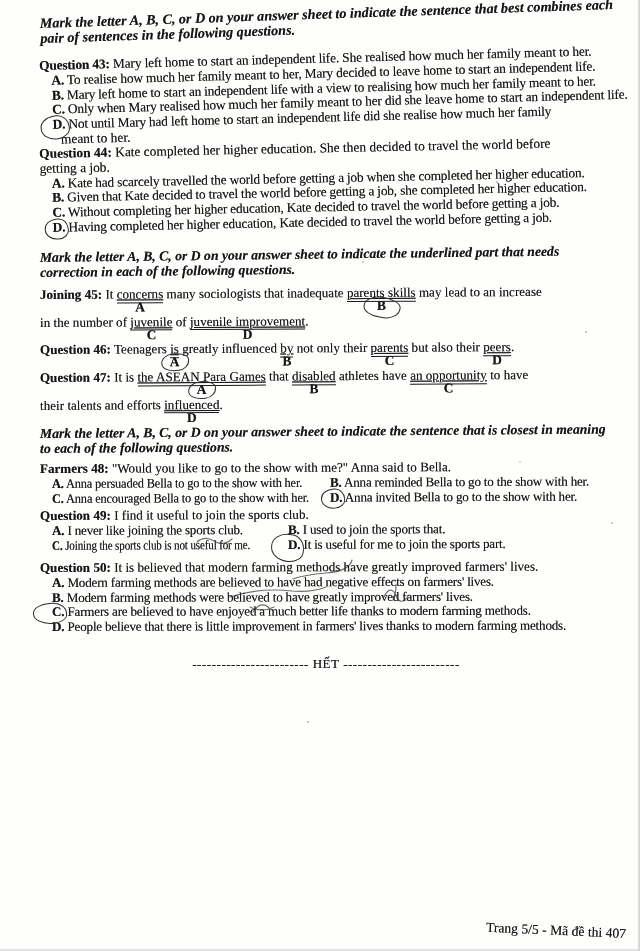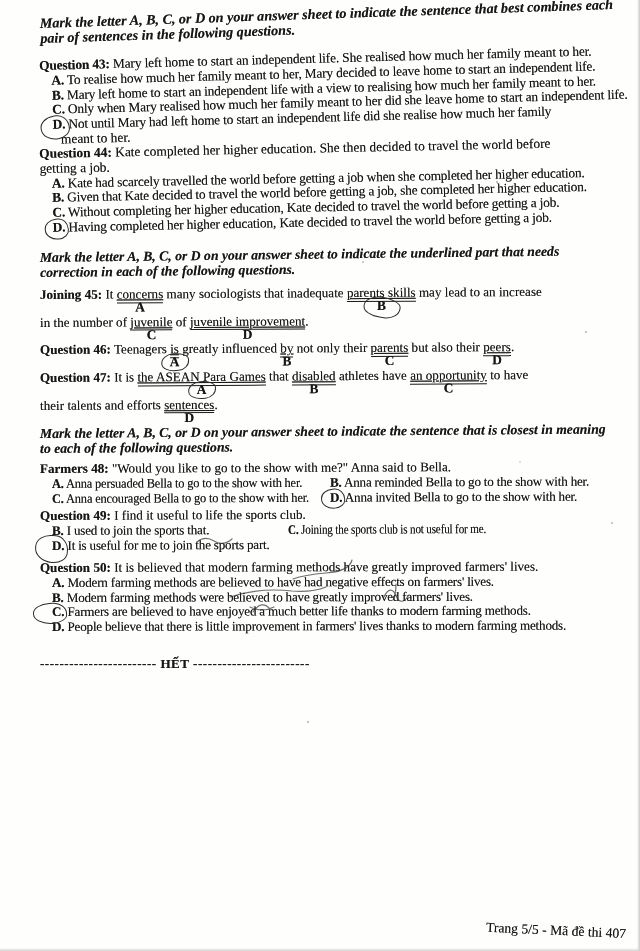--- a/index.html
+++ b/index.html
@@ -58,21 +58,21 @@
   .pen-q48::after{left:-9px;right:-3px;top:-2px;bottom:-3px;transform:rotate(-4deg);}
   .pen-q49::after{left:-17px;right:-4px;top:-4px;bottom:-9px;transform:rotate(6deg);border-width:1.7px;}
   .pen-q50::after{left:-19px;right:-3px;top:-2px;bottom:-4px;transform:rotate(-3deg);}
   
   .optgrid{display:grid;padding-left:12px;letter-spacing:-0.2px;}
   .g48{grid-template-columns:278px 1fr;}
   .g49{grid-template-columns:236px 1fr;}
   .opt2{white-space:nowrap;}
   .sx95{transform:scaleX(.95);transform-origin:0 50%;}
   .sx85{transform:scaleX(.85);transform-origin:0 50%;}
-  .het{font-weight:bold;margin-top:22px;letter-spacing:.5px;}
+  .het{font-weight:normal;text-align:center;margin-top:22px;letter-spacing:.5px;}
   .pagefoot{position:absolute;right:14px;bottom:9px;font-size:13.6px;
             transform:rotate(2.6deg);transform-origin:100% 50%;}
   .overlay{position:absolute;left:0;top:0;pointer-events:none;z-index:4;}
 </style>
 </head>
 <body>
 
 <div class="page">
   <div class="content">
 
@@ -108,41 +108,42 @@
       <div class="uline"><span class="qnum">Joining 45:</span> <span>It </span><span class="uw"><span class="u">concerns</span><span class="ulabel">A</span></span><span> many sociologists that inadequate </span><span class="uw"><span class="u">parents skills</span><span class="ulabel circ circ-wide">B</span></span><span> may lead to an increase</span></div>
       <div class="uline"><span>in the number of </span><span class="uw"><span class="u">juvenile</span><span class="ulabel">C</span></span><span> of </span><span class="uw"><span class="u">juvenile improvement</span><span class="ulabel">D</span></span><span>.</span></div>
     </div>
 
     <div class="q46 r5">
       <div class="uline"><span class="qnum">Question 46:</span> <span>Teenagers </span><span class="uw"><span class="u">is</span><span class="ulabel circ">A</span></span><span> greatly influenced </span><span class="uw"><span class="u">by</span><span class="ulabel">B</span></span><span> not only their </span><span class="uw"><span class="u">parents</span><span class="ulabel">C</span></span><span> but also their </span><span class="uw"><span class="u">peers</span><span class="ulabel">D</span></span><span>.</span></div>
     </div>
 
     <div class="q47 r5">
       <div class="uline"><span class="qnum">Question 47:</span> <span>It is </span><span class="uw"><span class="u">the ASEAN Para Games</span><span class="ulabel circ">A</span></span><span> that </span><span class="uw"><span class="u">disabled</span><span class="ulabel">B</span></span><span> athletes have </span><span class="uw"><span class="u">an opportunity</span><span class="ulabel">C</span></span><span> to have</span></div>
-      <div class="uline"><span>their talents and efforts </span><span class="uw"><span class="u">sentences</span><span class="ulabel">D</span></span><span>.</span></div>
+      <div class="uline"><span>their talents and efforts </span><span class="uw"><span class="u">influenced</span><span class="ulabel">D</span></span><span>.</span></div>
     </div>
 
     <div class="instr i3 r6">
       <div class="nowrap">Mark the letter A, B, C, or D on your answer sheet to indicate the sentence that is closest in meaning</div>
       <div class="nowrap">to each of the following questions.</div>
     </div>
 
     <div class="q48 r7">
       <div class="nowrap"><span class="qnum">Farmers 48:</span> <span>"Would you like to go to the show with me?" Anna said to Bella.</span></div>
       <div class="optgrid g48">
         <div class="opt2 sx95"><span class="letter">A.</span> <span>Anna persuaded Bella to go to the show with her.</span></div>
         <div class="opt2"><span class="letter">B.</span> <span>Anna reminded Bella to go to the show with her.</span></div>
         <div class="opt2 sx95"><span class="letter">C.</span> <span>Anna encouraged Bella to go to the show with her.</span></div>
         <div class="opt2"><span class="pen pen-q48"><span class="letter">D.</span></span> <span>Anna invited Bella to go to the show with her.</span></div>
       </div>
     </div>
 
     <div class="q49 r7">
-      <div class="nowrap"><span class="qnum">Question 49:</span> <span>I find it useful to life the sports club.</span></div>
+      <div class="nowrap"><span class="qnum">Question 49:</span> <span>I find it useful to join the sports club.</span></div>
       <div class="optgrid g49">
+        <div class="opt2"><span class="letter">A.</span> <span>I never like joining the sports club.</span></div>
         <div class="opt2"><span class="letter">B.</span> <span>I used to join the sports that.</span></div>
         <div class="opt2 sx85"><span class="letter">C.</span> <span>Joining the sports club is not useful for me.</span></div>
         <div class="opt2"><span class="pen pen-q49"><span class="letter">D.</span></span> <span>It is useful for me to join the sports part.</span></div>
       </div>
     </div>
 
     <div class="q50 r8">
       <div class="nowrap"><span class="qnum">Question 50:</span> <span>It is believed that modern farming methods have greatly improved farmers' lives.</span></div>
       <div class="opt nowrap"><span class="letter">A.</span> <span>Modern farming methods are believed to have had negative effects on farmers' lives.</span></div>
       <div class="opt nowrap"><span class="letter">B.</span> <span>Modern farming methods were believed to have greatly improved farmers' lives.</span></div>

